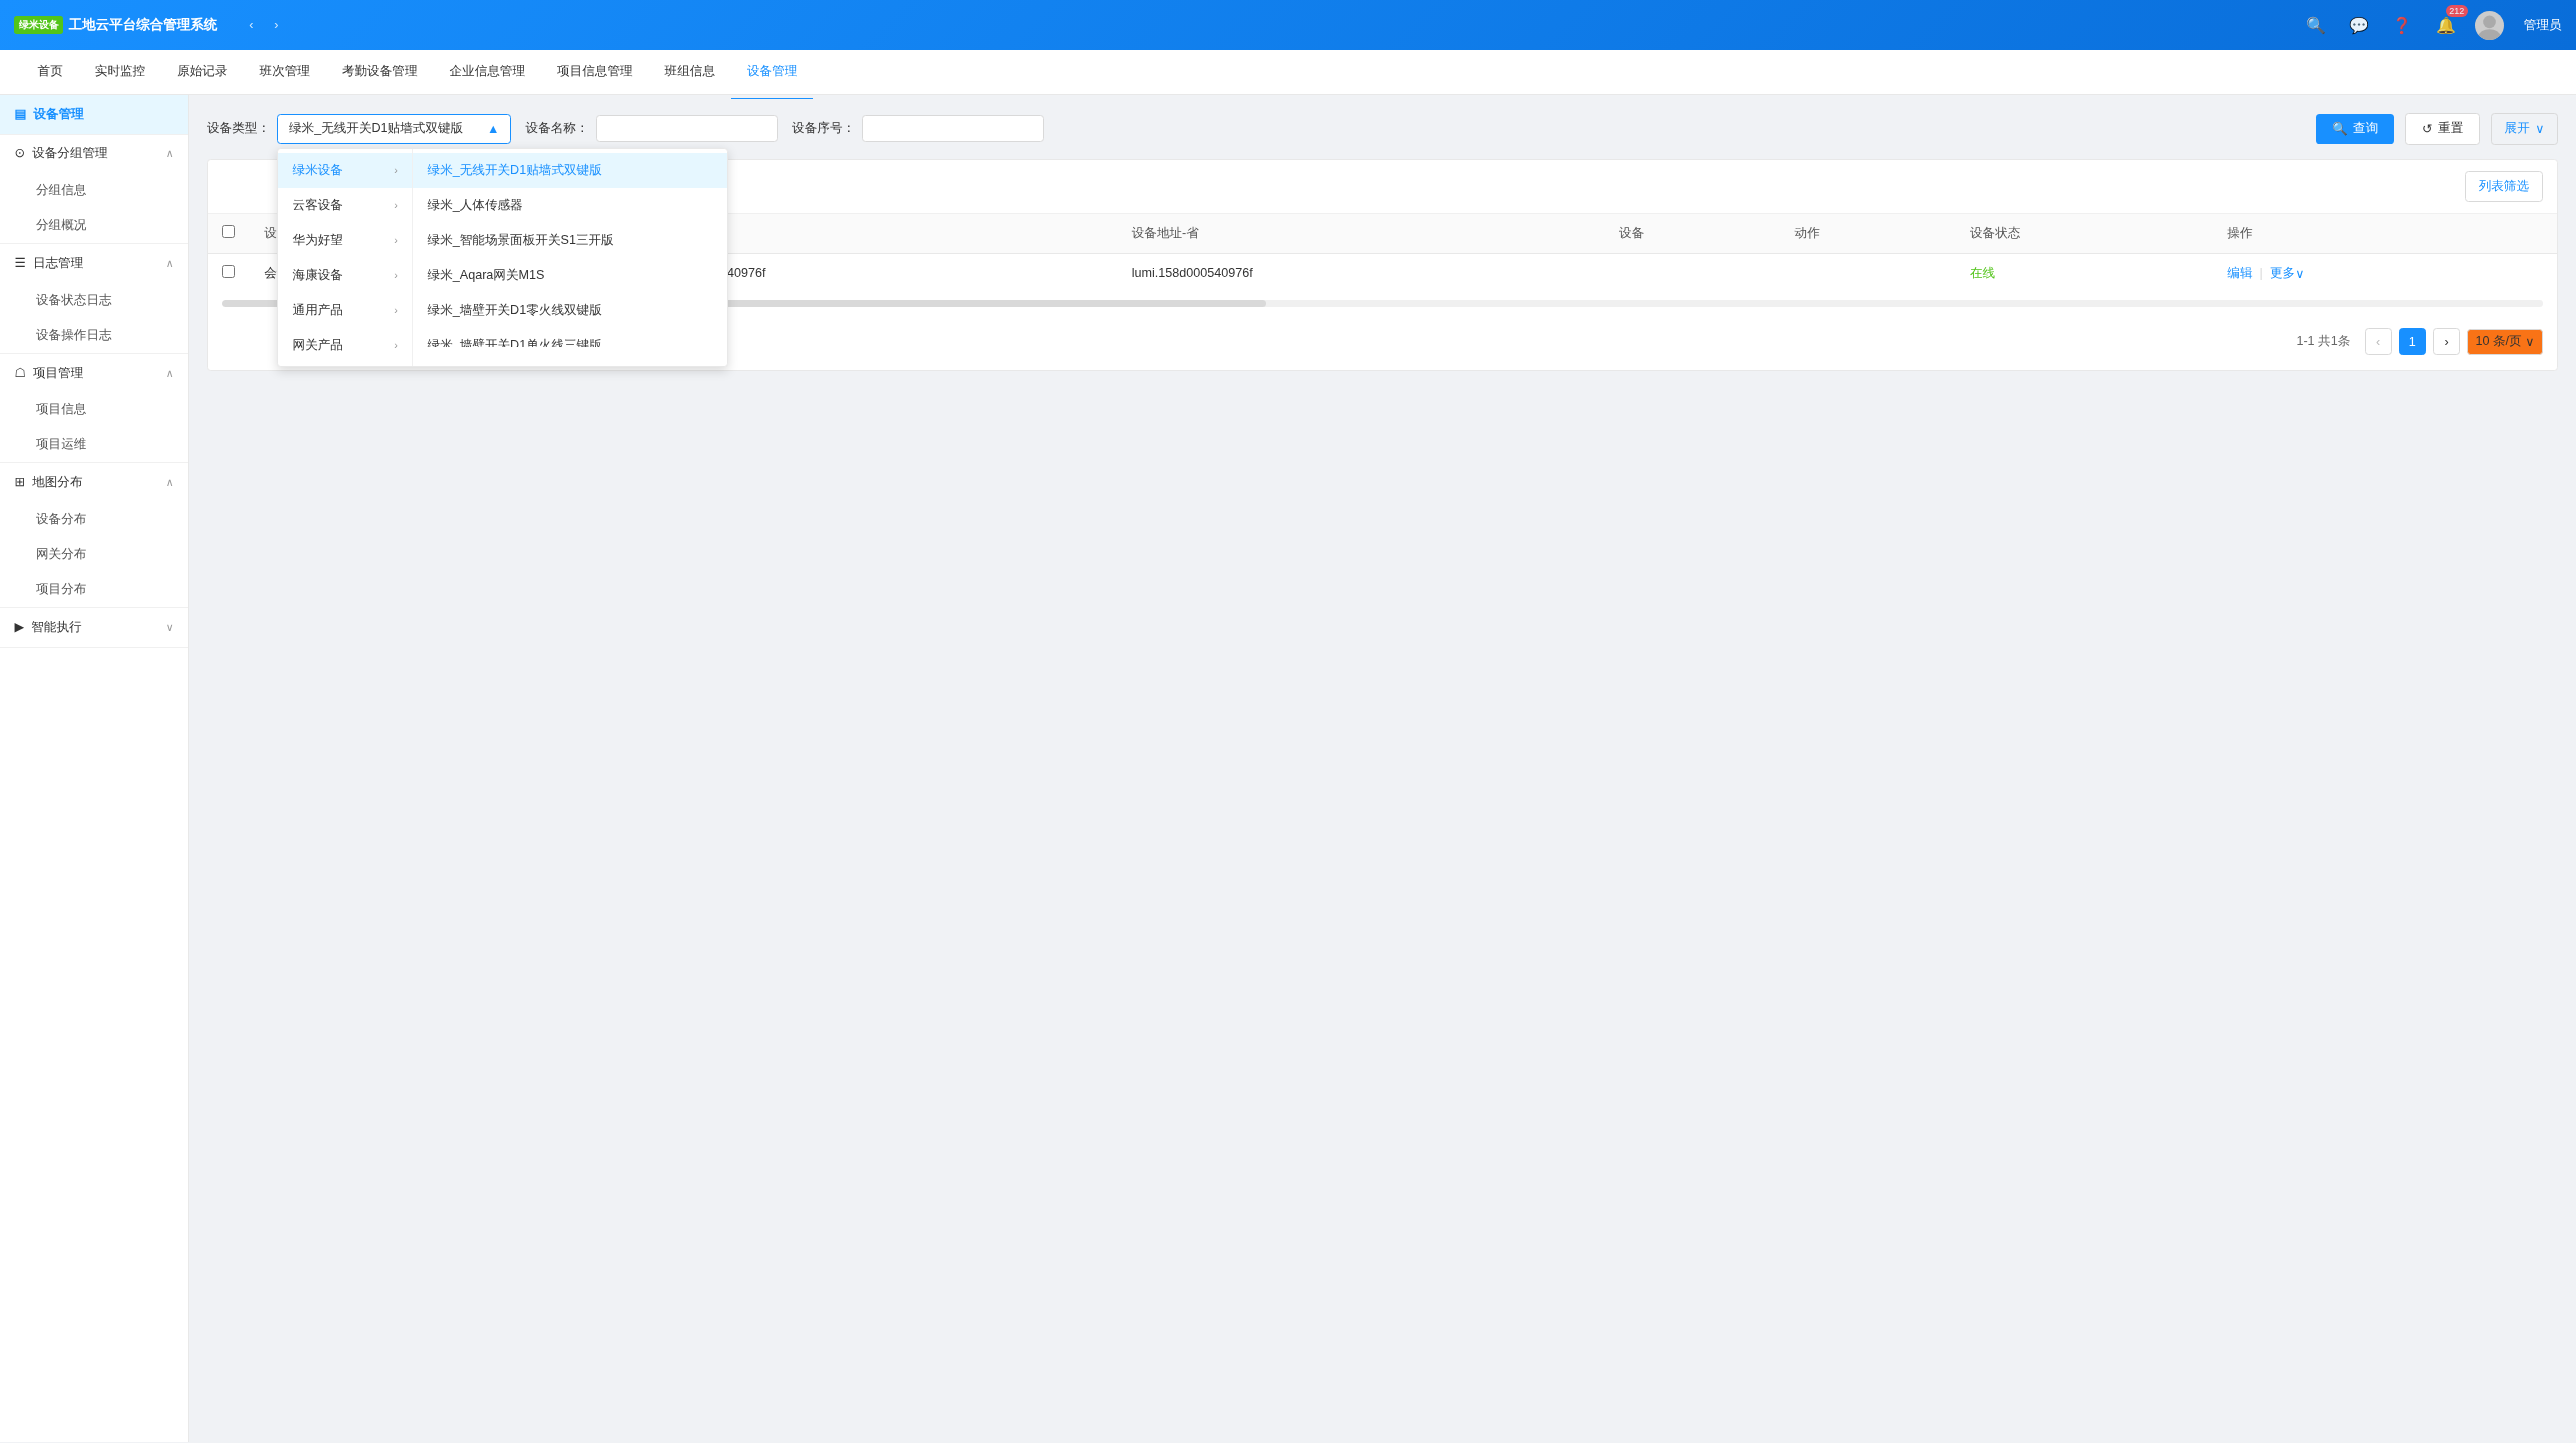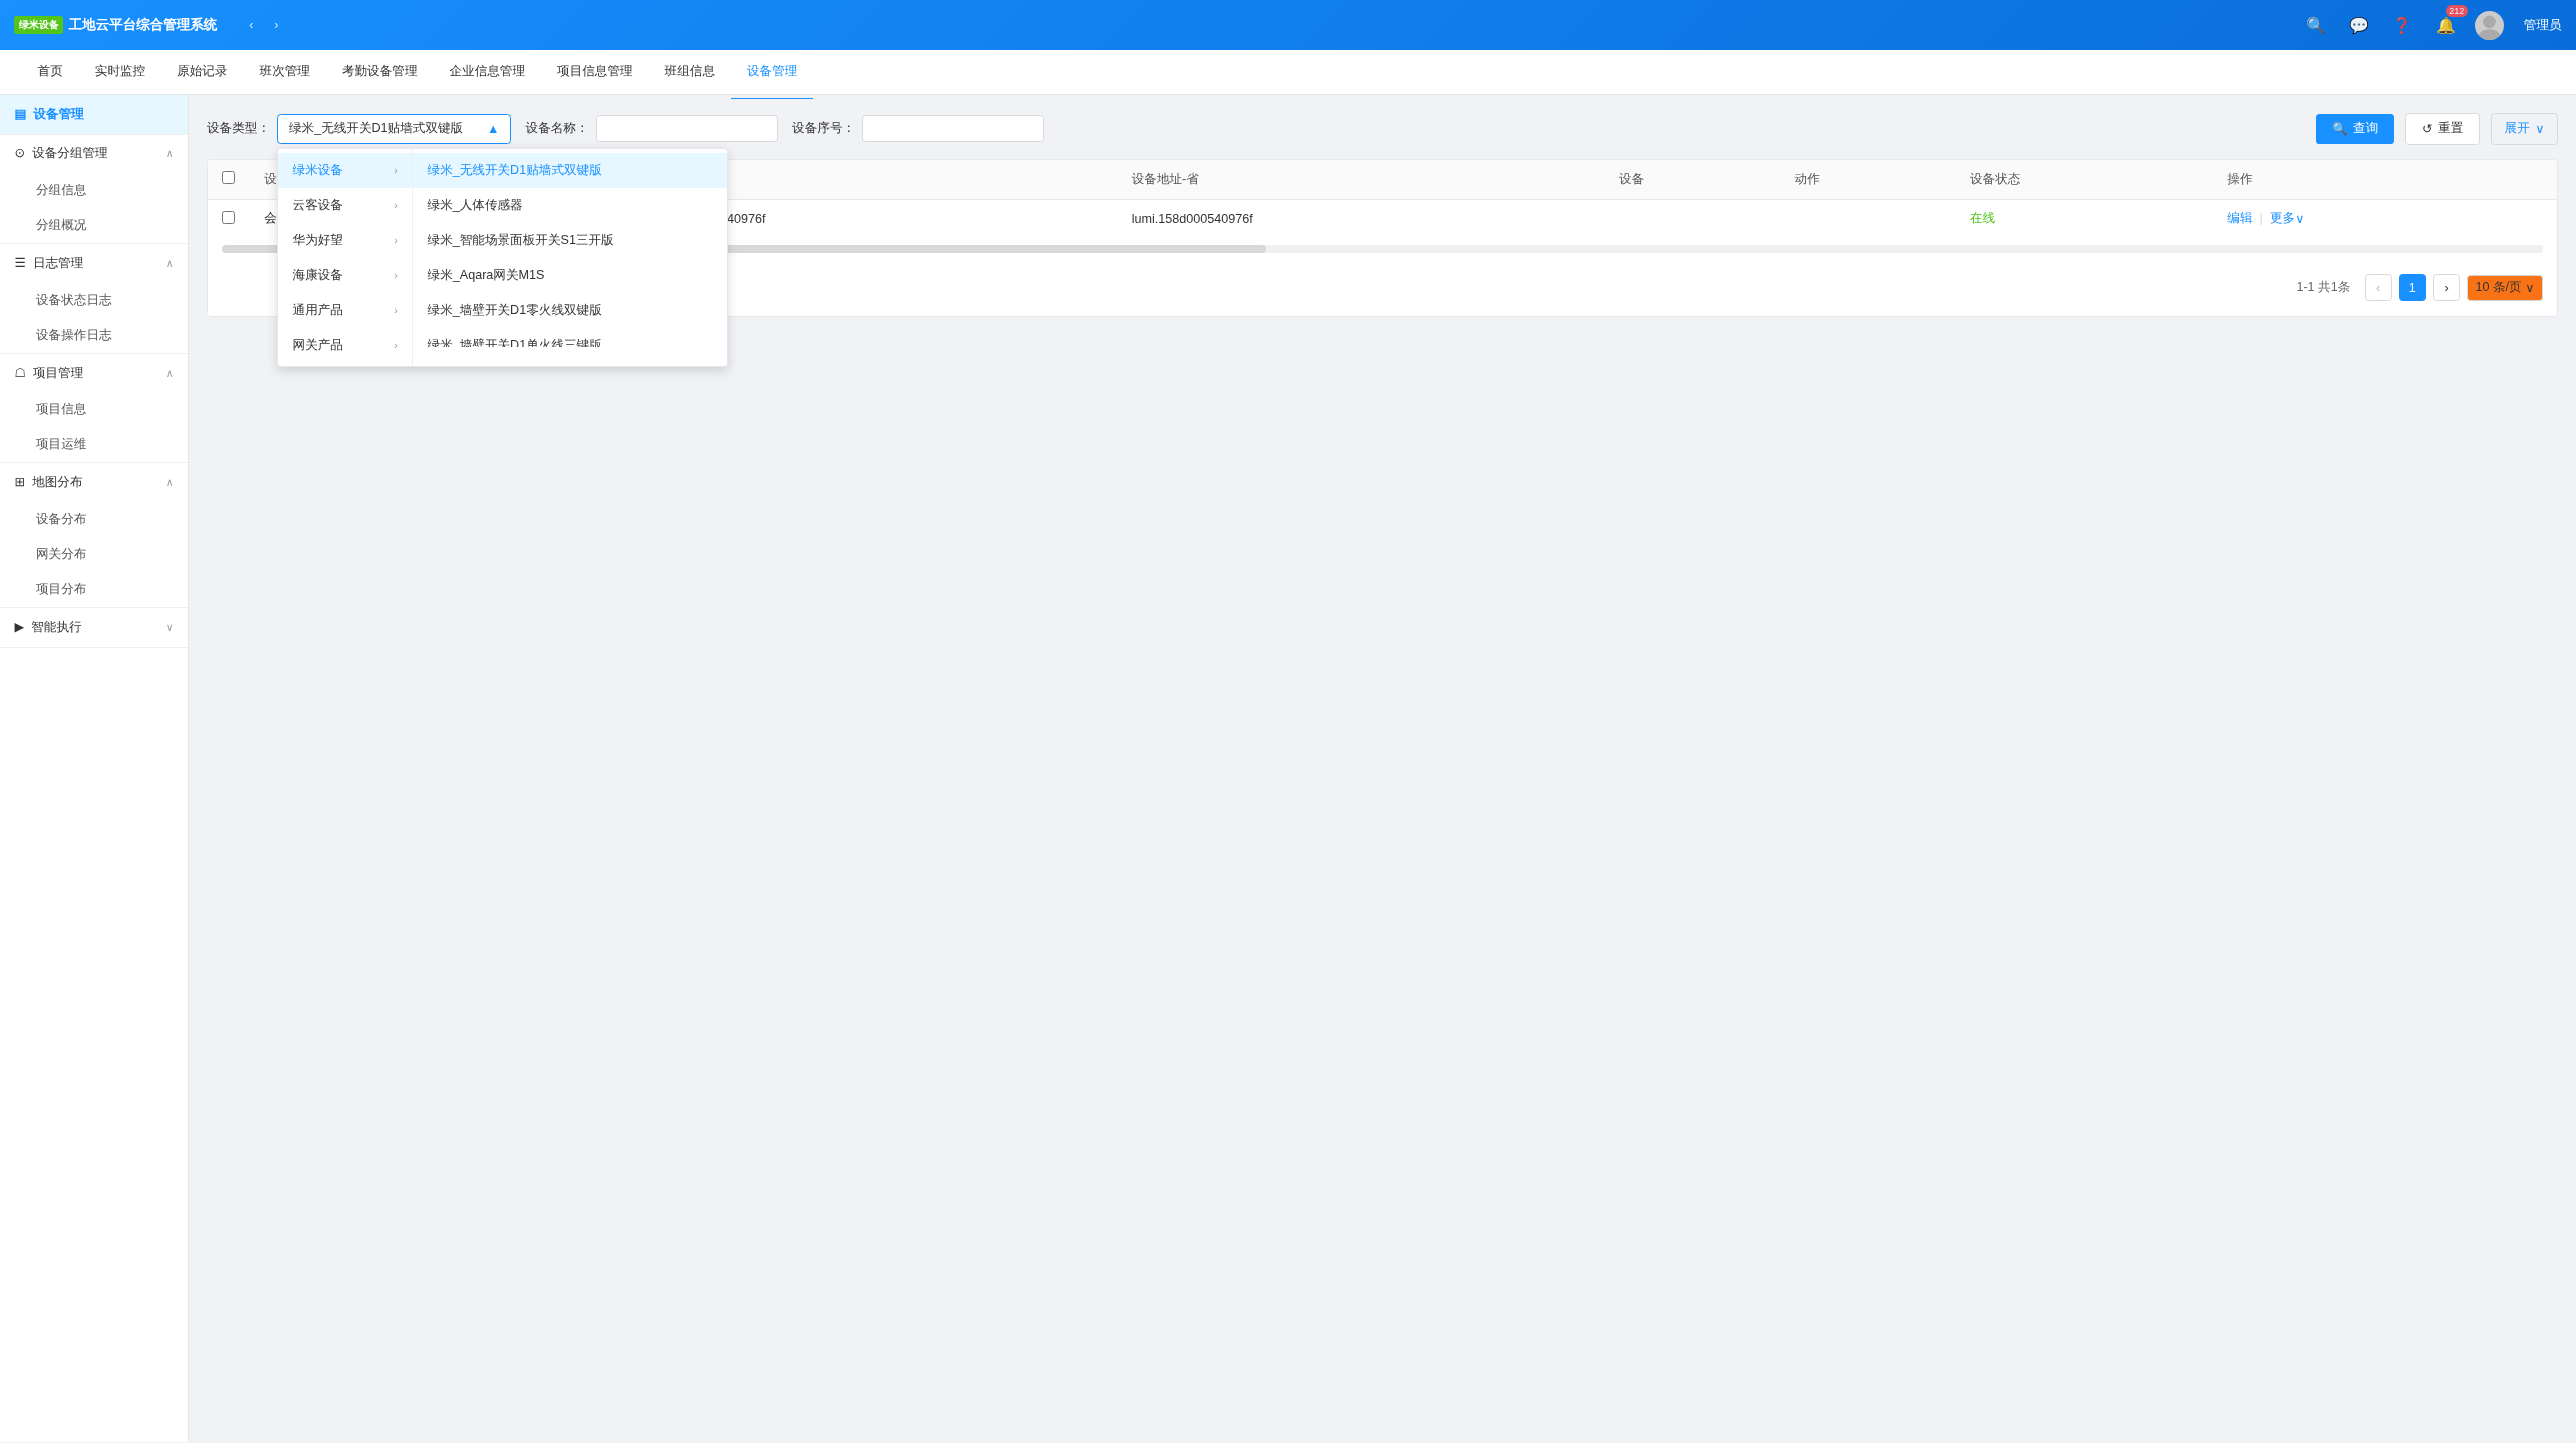--- a/index.html
+++ b/index.html
@@ -365,20 +365,23 @@
           <span>重置</span>
         </button>
         <button class="btn btn-link">
           <span>展开</span>
           <span>∨</span>
         </button>
       </div>
     </div>
 
     <div class="table-container">
+      <div class="table-actions-bar">
+        <button class="btn btn-link">列表筛选</button>
+      </div>
       <table>
         <thead>
           <tr>
             <th class="checkbox-cell">
               <input type="checkbox" style="">
             </th>
             <th>设备名称</th>
             <th>设备序号</th>
             <th>设备地址-省</th>
             <th>设备</th>

